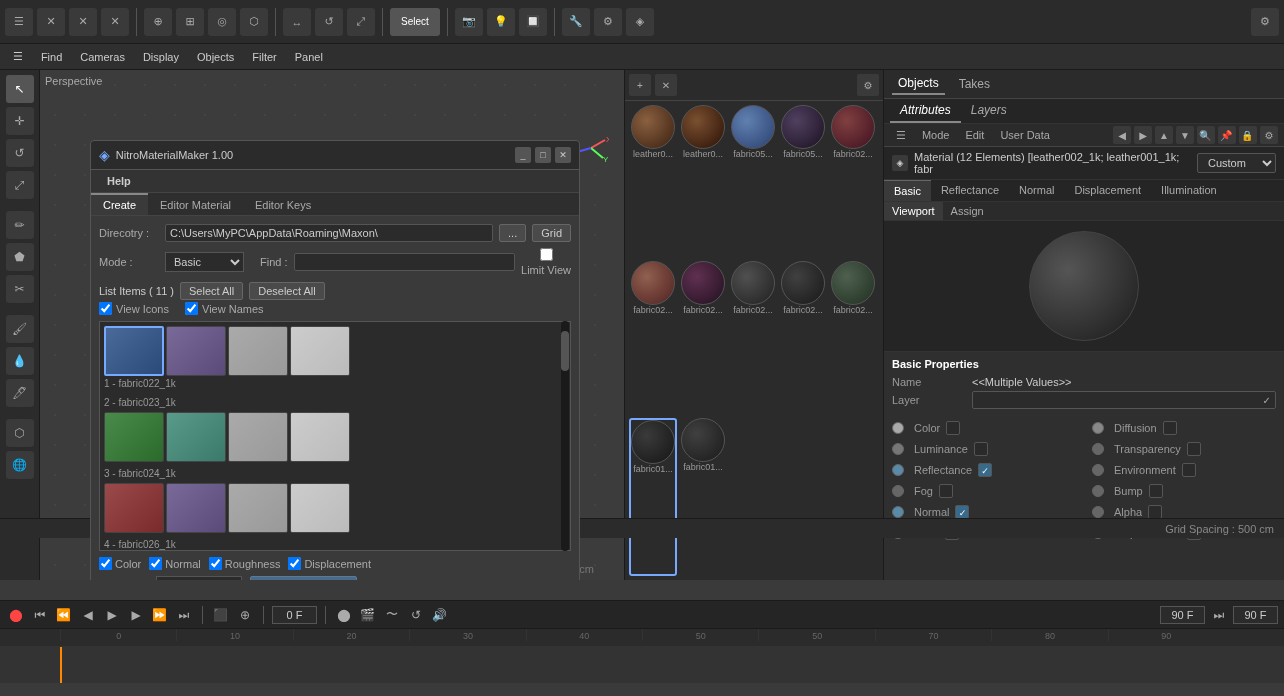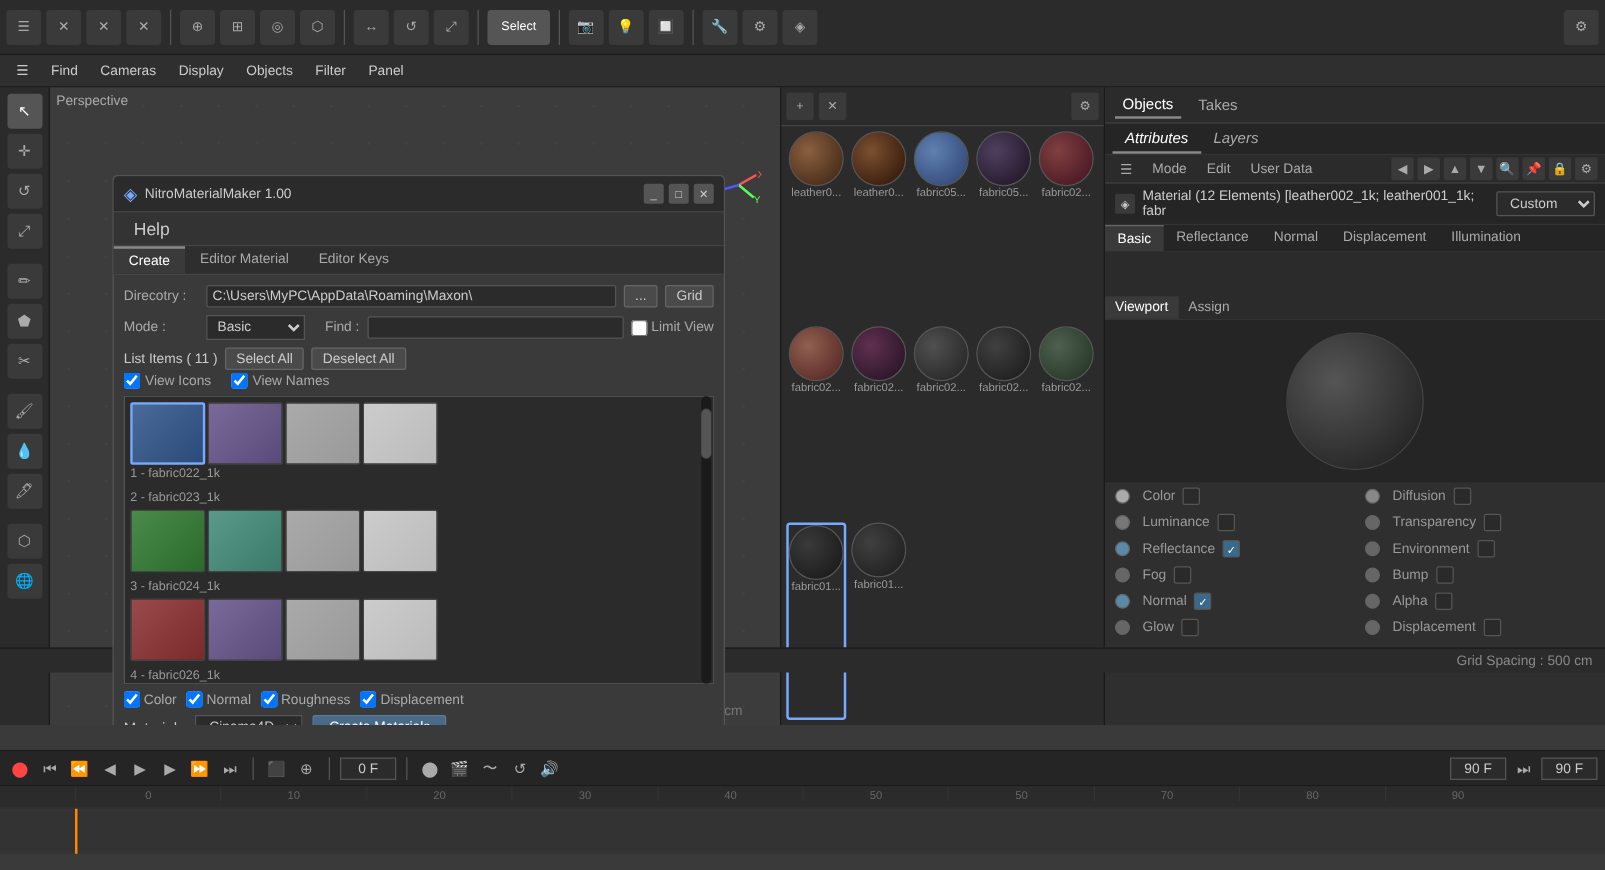--- a/index.html
+++ b/index.html
@@ -51,22 +51,22 @@
       background: #2b2b2b; padding: 6px 8px; display: flex; align-items: center;
       justify-content: space-between; border-radius: 4px 4px 0 0; border-bottom: 1px solid #555;
     }
     .nmm-title-left { display: flex; align-items: center; gap: 6px; color: #ccc; font-size: 11px; }
     .nmm-controls { display: flex; gap: 4px; }
     .nmm-ctrl-btn {
       width: 16px; height: 16px; background: #555; border-radius: 2px;
       display: flex; align-items: center; justify-content: center; cursor: pointer; font-size: 9px; color: #ccc;
     }
     .nmm-menu-bar { background: #333; padding: 3px 8px; border-bottom: 1px solid #444; }
-    .nmm-menu-item { display: inline-block; padding: 2px 8px; color: #ccc; cursor: pointer; font-size: 14px; }
-    .nmm-tabs { display: flex; background: #2e2e2e; border-bottom: 1px solid #444; }
+    .nmm-menu-item { display: inline-block; padding: 2px 8px; color: #ccc; cursor: pointer; font-size: 11px; font-weight: bold; }
+    .nmm-tabs { display: flex; background: #2e2e2e; border-bottom: 1px solid #444; align-items: flex-end; }
     .nmm-tab { padding: 4px 12px; cursor: pointer; font-size: 11px; color: #aaa; }
     .nmm-tab.active { background: #3a3a3a; color: #fff; border-top: 2px solid #888; }
     .nmm-content { padding: 8px; }
     .nmm-row { display: flex; align-items: center; margin-bottom: 6px; gap: 6px; font-size: 11px; }
     .nmm-label { color: #aaa; min-width: 60px; }
     .nmm-input {
       flex: 1; background: #2b2b2b; border: 1px solid #555; color: #ccc;
       padding: 2px 4px; font-size: 11px; border-radius: 2px;
     }
     .nmm-btn {
@@ -161,21 +161,21 @@
     .mat-element-dropdown {
       background: #2b2b2b; border: 1px solid #555; color: #ccc;
       padding: 2px 6px; font-size: 11px; border-radius: 2px; cursor: pointer;
     }
 
     .mat-sub-tabs { display: flex; background: #252525; border-bottom: 1px solid #333; }
     .mat-sub-tab { padding: 4px 10px; font-size: 11px; color: #aaa; cursor: pointer; }
     .mat-sub-tab.active { background: #3a3a3a; color: #fff; border-top: 1px solid #666; }
 
     .mat-sub2-tabs { display: flex; background: #2b2b2b; border-bottom: 1px solid #333; }
-    .mat-sub2-tab { padding: 3px 8px; font-size: 11px; color: #aaa; cursor: pointer; margin-top: 35px; }
+    .mat-sub2-tab { padding: 3px 8px; font-size: 11px; color: #aaa; cursor: pointer; }
     .mat-sub2-tab.active { background: #3a3a3a; color: #fff; }
 
     
     .preview-area {
       display: flex; align-items: center; justify-content: center; padding: 10px; background: #252525; border-bottom: 1px solid #333;
     }
     .preview-sphere {
       width: 100px; height: 100px; border-radius: 50%;
       background: radial-gradient(circle at 35% 35%, #555, #1a1a1a);
       border: 1px solid #444;
@@ -217,21 +217,21 @@
     .ruler-mark { flex: 1; font-size: 9px; color: #666; text-align: center; border-left: 1px solid #333; padding-top: 2px; }
     .timeline-tracks { height: 36px; background: #333; position: relative; }
     .playhead { position: absolute; left: 60px; top: 0; bottom: 0; width: 2px; background: #f80; }
 
     
     .vp-grid { position: absolute; inset: 0; background-image: radial-gradient(circle, #555 1px, transparent 1px); background-size: 30px 30px; opacity: 0.3; }
 
     
     .cursor-dot { position: absolute; width: 8px; height: 8px; border: 2px solid #fff; border-radius: 50%; pointer-events: none; }
 
-    .limit-view-check { display: flex; align-items: center; gap: 3px; font-size: 11px; color: #aaa; }
+    .limit-view-check { display: flex; align-items: center; gap: 3px; font-size: 11px; color: #aaa; flex-direction: column; }
 
     .scrollbar-v { width: 8px; background: #222; position: absolute; right: 0; top: 0; bottom: 0; border-radius: 4px; }
     .scrollbar-thumb { width: 8px; height: 40px; background: #555; border-radius: 4px; position: absolute; top: 10px; }
 
     .mat-list-container { position: relative; }
     .bottom-icon { width: 20px; height: 20px; background: #3a3a3a; border-radius: 2px; display: flex; align-items: center; justify-content: center; font-size: 10px; color: #aaa; cursor: pointer; }
 
     .viewport-grid-spacing { position: absolute; bottom: 5px; right: 30px; font-size: 11px; color: #777; }
 
     .mat-sphere-leather0 { background: radial-gradient(circle at 35% 35%, #8a6040, #3a2010); }
@@ -590,20 +590,33 @@
 
     <div class="mat-sub2-tabs">
       <div class="mat-sub2-tab active">Viewport</div>
       <div class="mat-sub2-tab">Assign</div>
     </div>
 
     <div class="preview-area">
       <div class="preview-sphere" style="width:110px; height:110px;"></div>
     </div>
 
+    <div class="basic-props">
+      <div class="bp-title">Basic Properties</div>
+      <div class="bp-row">
+        <span class="bp-label">Name</span>
+        <span>&lt;&lt;Multiple Values&gt;&gt;</span>
+      </div>
+      <div class="bp-row">
+        <span class="bp-label">Layer</span>
+        <div style="flex:1; height:18px; background:#2b2b2b; border:1px solid #555; border-radius:2px; display:flex; align-items:center; justify-content:flex-end; padding:0 4px;">
+          <span style="font-size:10px; color:#aaa;">✓</span>
+        </div>
+      </div>
+    </div>
 
     <div class="prop-row-grid">
 
       <div class="prop-cell">
         <div class="circle-indicator" style="background:#aaa;"></div>
         <span>Color</span>
         <div class="prop-cell-check"></div>
       </div>
       <div class="prop-cell">
         <div class="circle-indicator" style="background:#888;"></div>

